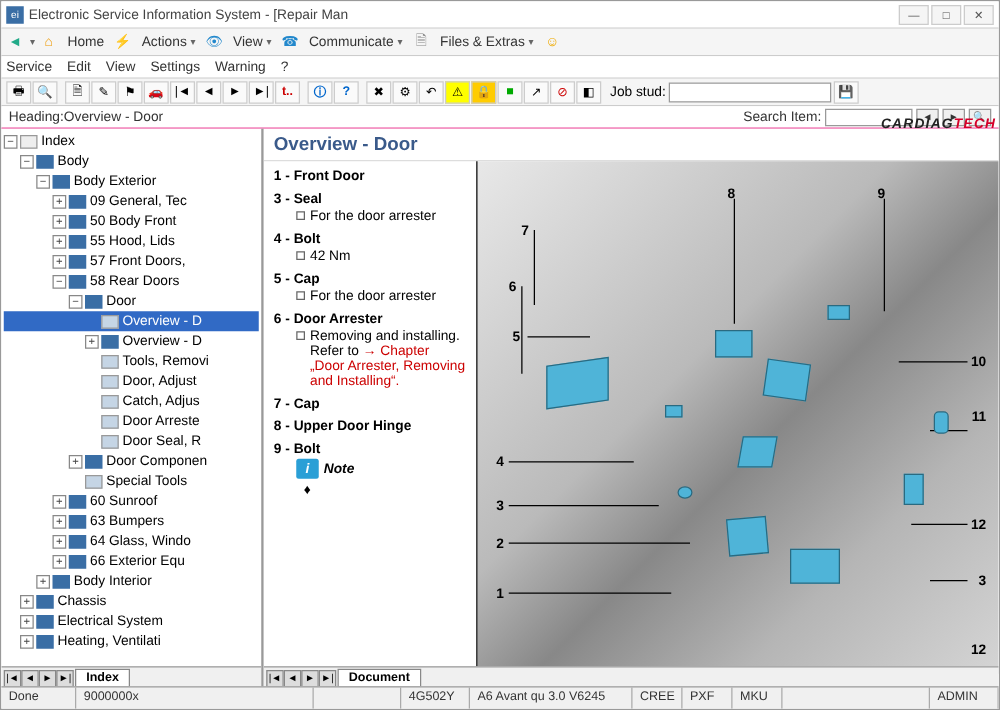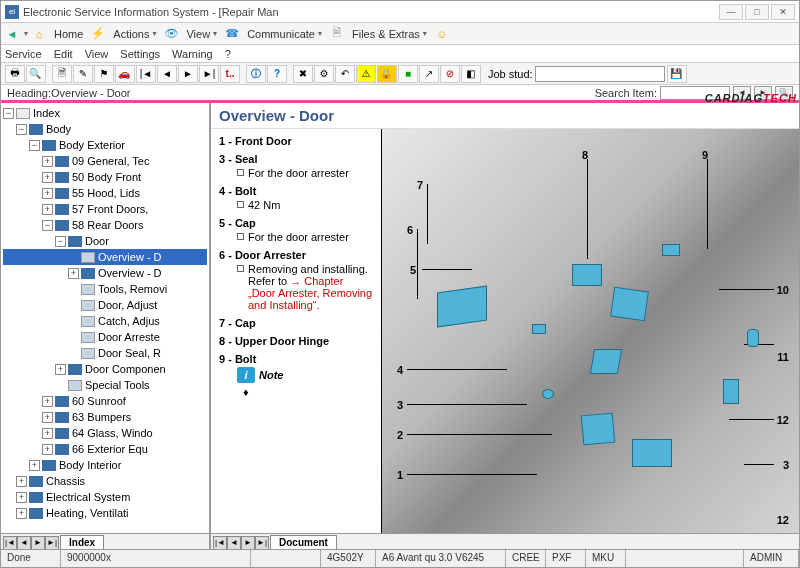--- a/index.html
+++ b/index.html
@@ -13,21 +13,21 @@
 .tico{width:14px;height:14px;display:inline-flex;align-items:center;justify-content:center;font-size:11px}
 .tbtn{display:flex;align-items:center;gap:2px;padding:1px 4px;cursor:pointer;color:#333}
 .drop{font-size:8px;color:#666;margin-left:1px}
 .menubar{height:18px;border-bottom:1px solid #ccc;display:flex;align-items:center;padding:0 4px;gap:12px;background:#fff}
 .menubar span{color:#333;cursor:pointer}
 .toolbar2{height:22px;border-bottom:1px solid #ccc;display:flex;align-items:center;padding:0 4px;gap:1px;background:#f5f5f5}
 .ibtn{width:20px;height:18px;border:1px solid #ccc;background:#fafafa;display:flex;align-items:center;justify-content:center;font-size:10px;cursor:pointer}
 .ibtn.sep{border:none;background:none;width:4px}
 .jobnote{display:flex;align-items:center;gap:2px;margin-left:6px}
 .jobnote input{width:130px;height:16px;border:1px solid #999;background:#fff;font-size:10px;padding:0 2px}
-.headerbar{height:18px;border-bottom:3px solid #ec4899;display:flex;align-items:center;padding:0 6px;background:#fff;color:#333}
+.headerbar{height:18px;border-bottom:1px solid #ec4899;display:flex;align-items:center;padding:0 6px;background:#fff;color:#333}
 .headerbar .spacer{flex:1}
 .headerbar .srch{display:flex;align-items:center;gap:3px}
 .headerbar input{width:70px;height:14px;border:1px solid #999;font-size:10px}
 .smbtn{width:18px;height:14px;border:1px solid #999;background:#f0f0f0;font-size:8px;text-align:center;line-height:12px}
 .content{display:flex;height:448px;position:relative}
 .tree-pane{width:210px;border-right:2px solid #999;overflow:hidden;background:#fff;position:relative}
 .tree{padding:2px;overflow:hidden;height:430px}
 .tn{display:flex;align-items:center;white-space:nowrap;height:16px;font-family:'Courier New',monospace;font-size:12px;color:#000}
 .tn .exp{width:11px;height:11px;border:1px solid #888;background:#fff;text-align:center;line-height:9px;font-size:9px;margin-right:2px;color:#444;cursor:pointer;font-family:sans-serif}
 .tn .noexp{width:13px}
@@ -344,21 +344,21 @@
         <div class="callout" style="top:50px;left:35px">7</div>
         <div class="callout" style="top:95px;left:25px">6</div>
         <div class="callout" style="top:135px;left:28px">5</div>
         <div class="callout" style="top:235px;left:15px">4</div>
         <div class="callout" style="top:270px;left:15px">3</div>
         <div class="callout" style="top:300px;left:15px">2</div>
         <div class="callout" style="top:340px;left:15px">1</div>
         <div class="callout" style="top:20px;left:200px">8</div>
         <div class="callout" style="top:20px;left:320px">9</div>
         <div class="callout" style="top:155px;right:10px">10</div>
-        <div class="callout" style="top:222px;right:10px">11</div>
+        <div class="callout" style="top:199px;right:10px">11</div>
         <div class="callout" style="top:285px;right:10px">12</div>
         <div class="callout" style="top:330px;right:10px">3</div>
         <div class="callout" style="top:385px;right:10px">12</div>
         <div class="line" style="top:55px;left:45px;width:1px;height:60px"></div>
         <div class="line" style="top:100px;left:35px;width:1px;height:70px"></div>
         <div class="line" style="top:30px;left:205px;width:1px;height:100px"></div>
         <div class="line" style="top:30px;left:325px;width:1px;height:90px"></div>
         <div class="line" style="top:140px;left:40px;width:50px;height:1px"></div>
         <div class="line" style="top:240px;left:25px;width:100px;height:1px"></div>
         <div class="line" style="top:275px;left:25px;width:120px;height:1px"></div>

